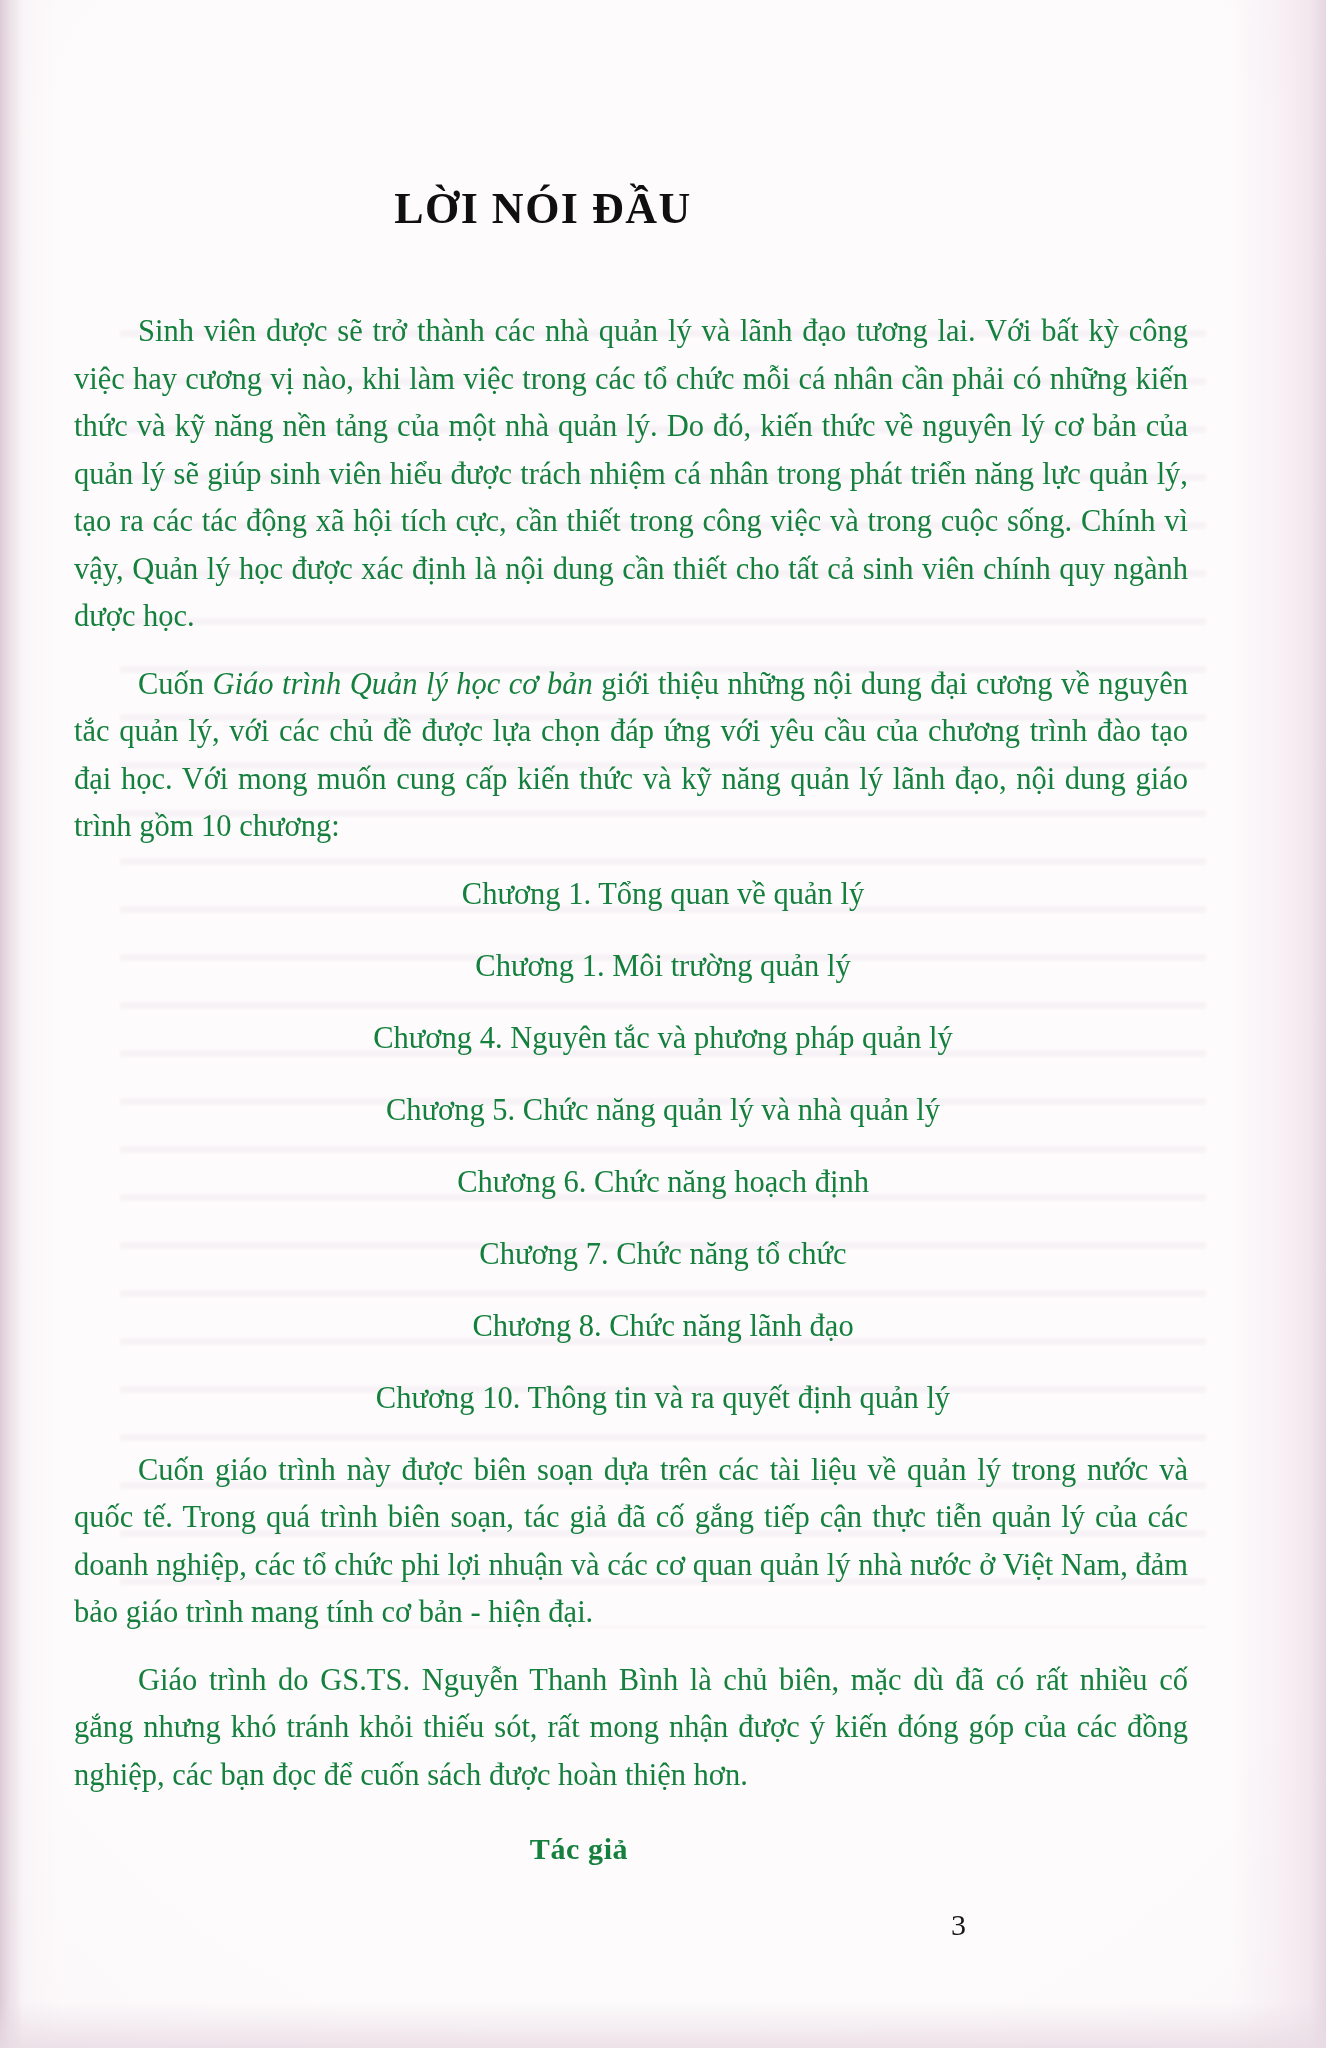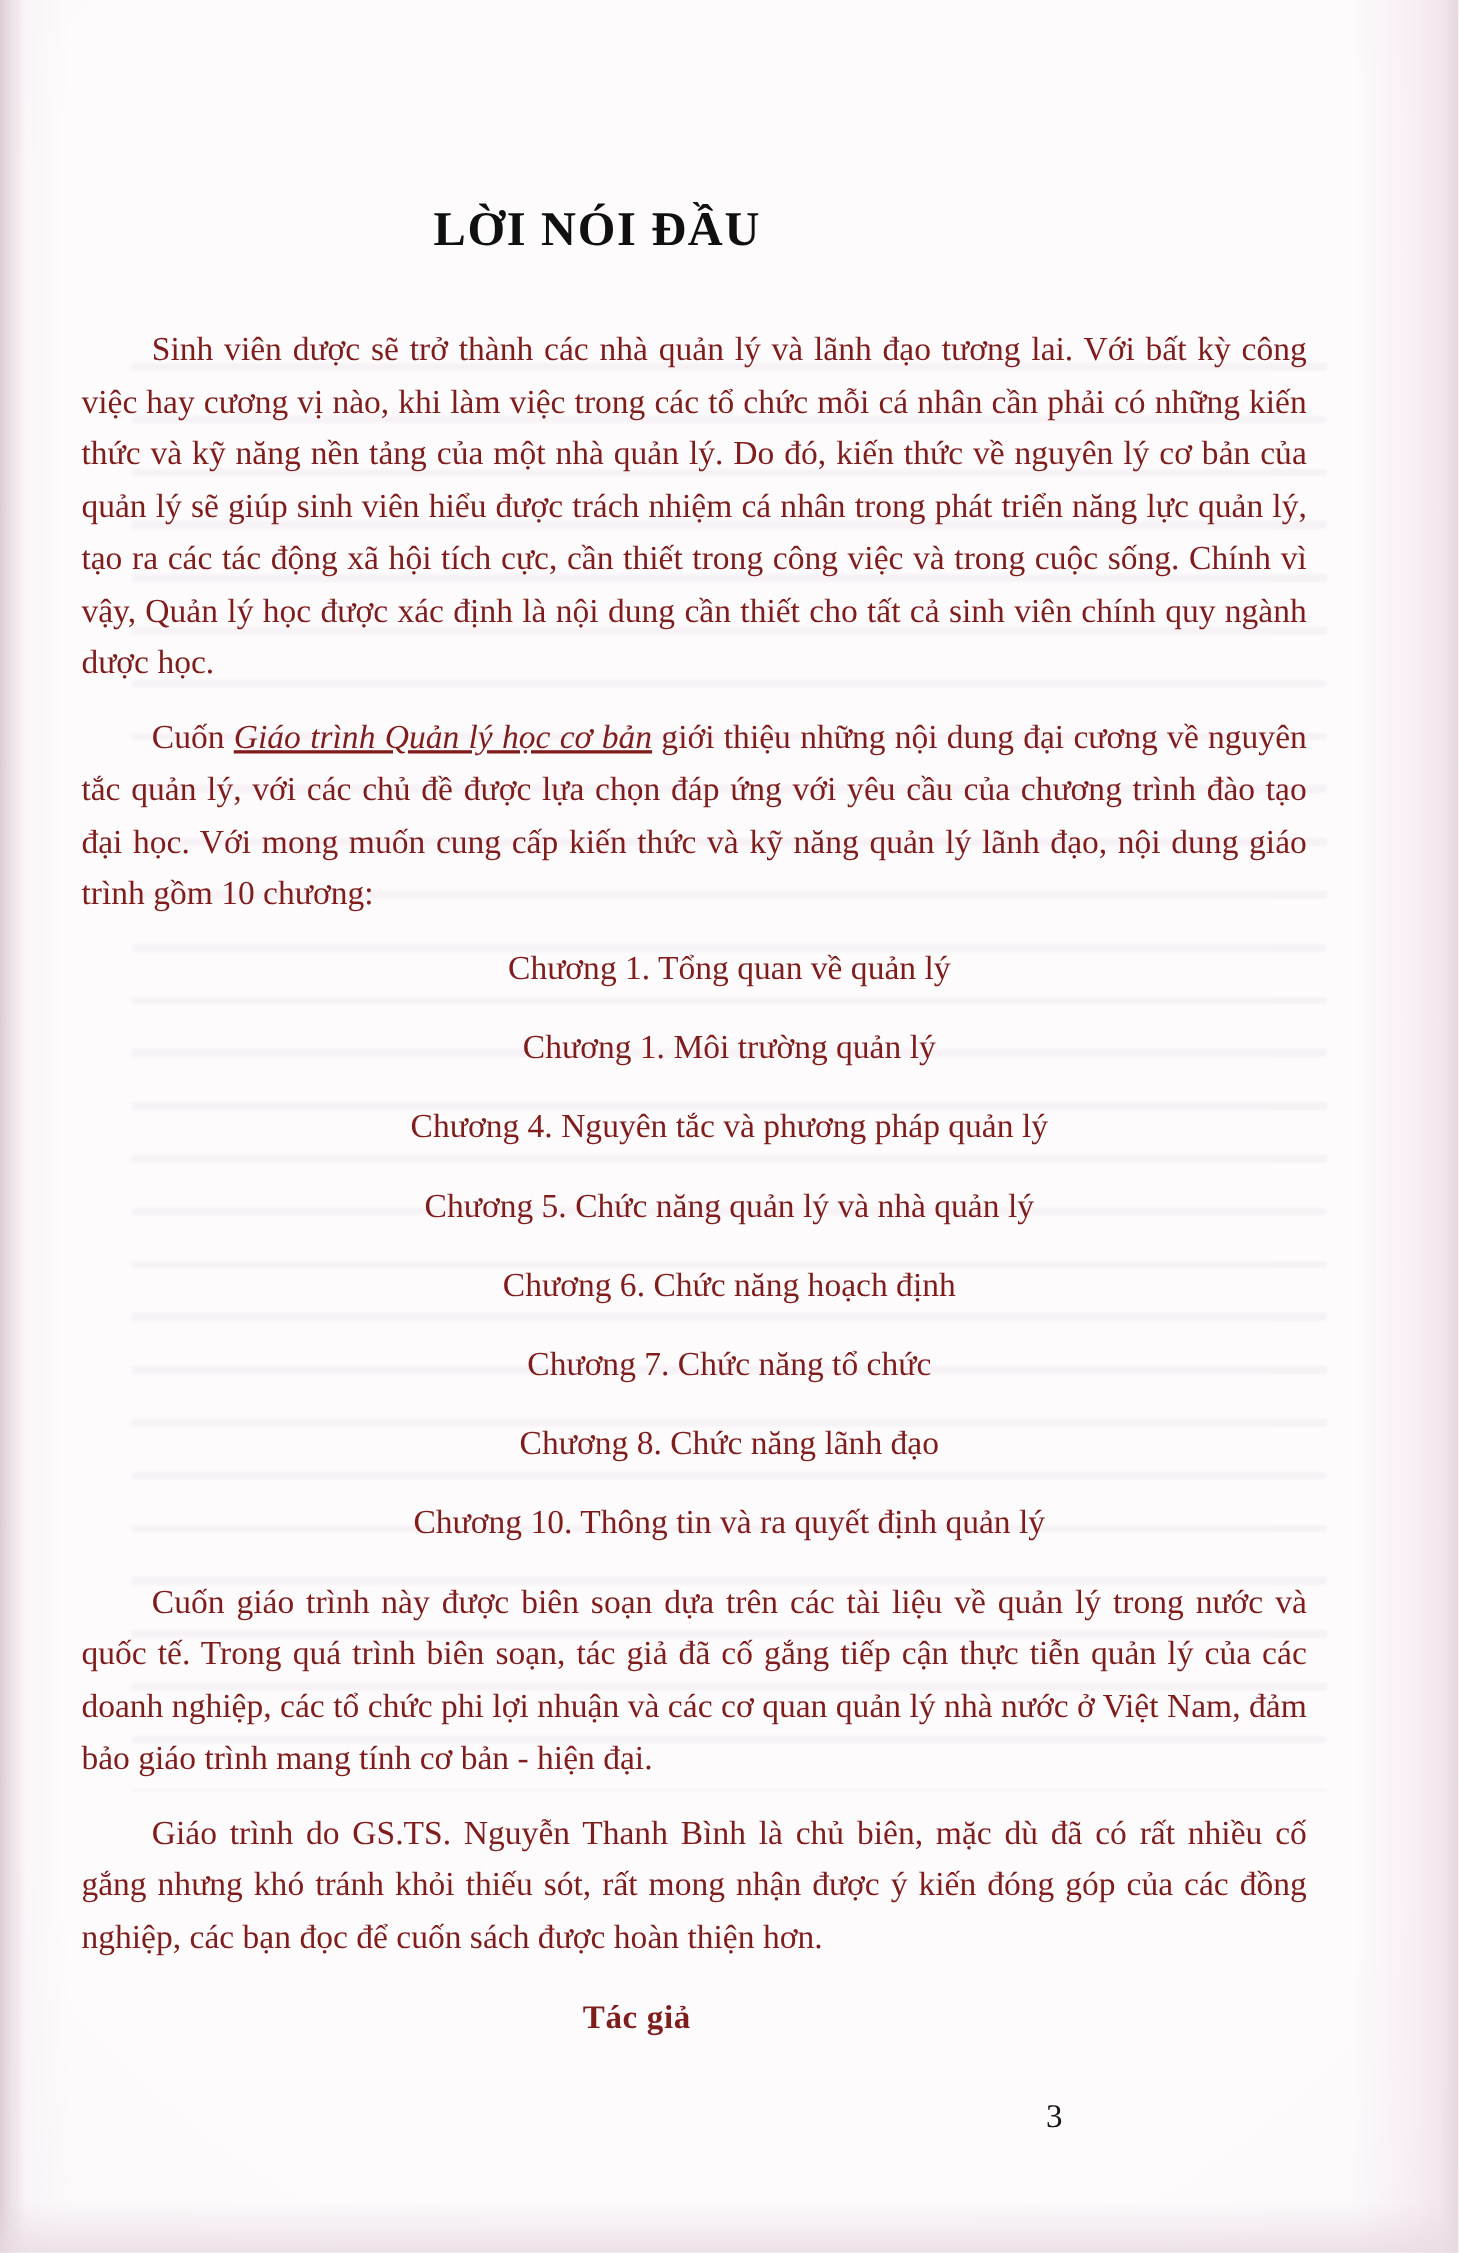--- a/index.html
+++ b/index.html
@@ -81,26 +81,26 @@
     font-weight: bold;
     font-size: 44px;
     letter-spacing: 1.5px;
     color: #101010;
   }
 
   .body-block {
     position: absolute;
     left: 74px;
     width: 1114px;
-    top: 262px;
+    top: 276px;
     font-size: 30.5px;
     line-height: 47.5px;
     text-align: justify;
     text-justify: inter-word;
-    color: #7f1d1d;
+    color: #15803d;
   }
 
   p.para {
     margin: 0 0 20px 0;
     text-indent: 64px;
   }
   p.para.tight { margin-bottom: 8px; }
 
   .chapter-list {
     list-style: none;
@@ -123,21 +123,21 @@
   }
 
   .page-number {
     position: absolute;
     right: 120px;
     top: 1876px;
     font-size: 30px;
     color: #171717;
   }
 
-  em.booktitle { font-style: italic; text-decoration: underline; }
+  em.booktitle { font-style: italic; }
 
   
   #content { text-rendering: optimizeLegibility; }
 </style>
 </head>
 <body>
 
 <div id="page">
   <div id="paper"></div>
   <div id="left-edge"></div>

